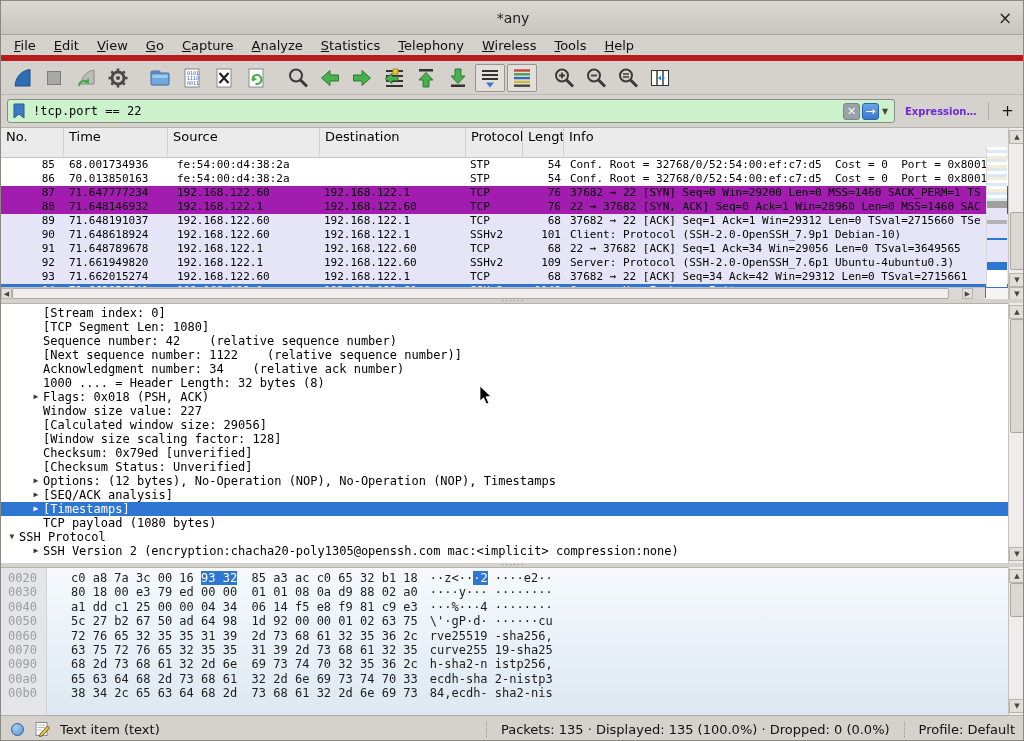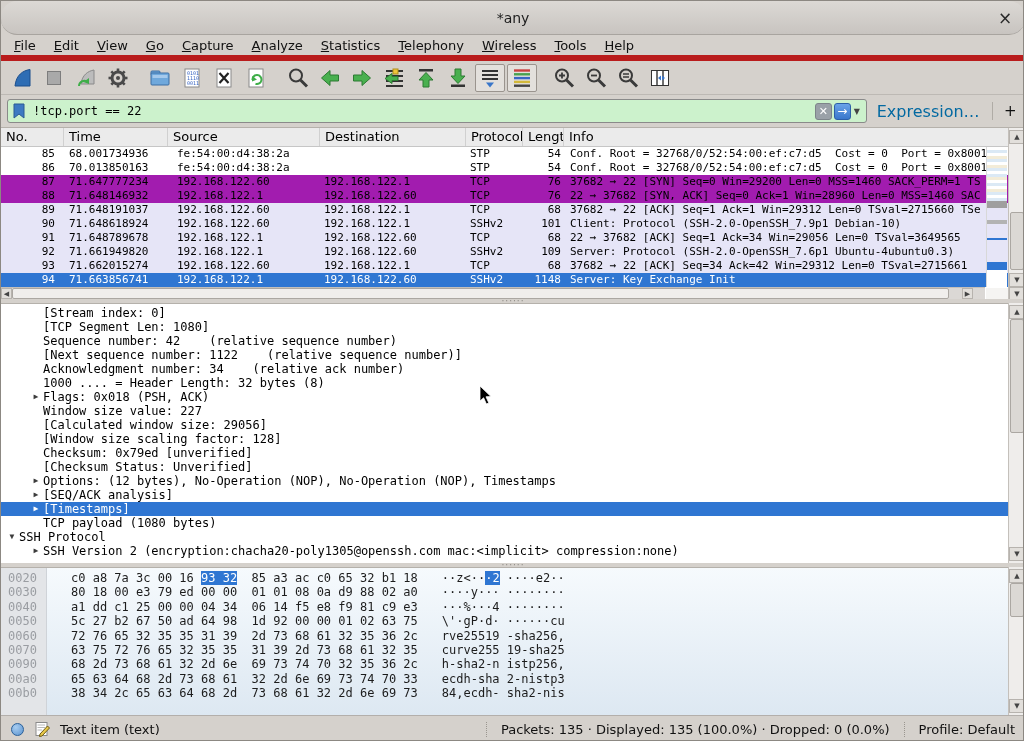--- a/index.html
+++ b/index.html
@@ -6,21 +6,21 @@
   html,body { background:#e9e7e4; }
   #win {
     position:relative; width:1024px; height:741px;
     background:#d5d1cc; overflow:hidden;
     font-family:"DejaVu Sans", sans-serif; color:#111;
     border:1px solid #8c8882;
   }
   
   .titlebar { position:absolute; left:0; top:0; width:1024px; height:34px;
     background:linear-gradient(#dcd9d5,#c8c4c0); border-bottom:1px solid #a8a49f;
-    display:flex; align-items:center; justify-content:center;border-radius:16px; }
+    display:flex; align-items:center; justify-content:center; }
   .title-text { font-size:14px; color:#1c1c1c; }
   .close-btn { position:absolute; right:10px; top:7px; width:20px; height:20px;
     display:flex; align-items:center; justify-content:center;
     font-size:17px; color:#2a2a2a; cursor:default; }
   
   .menubar { position:absolute; left:0; top:34px; width:1024px; height:26px;
     background:#d5d1cc; border-bottom:6px solid #b91c1c;
     display:flex; align-items:center; padding-left:4px; }
   .menu-item { display:inline-block; padding:3px 9px; font-size:13px; color:#111; }
   .menu-item::first-letter { text-decoration:underline; }
@@ -40,26 +40,26 @@
     border:1px solid #8a8a8a; border-radius:3px;
     display:flex; align-items:center; padding:0 3px; }
   .filter-text { flex:1; font-family:"DejaVu Sans Mono",monospace; font-size:12px;
     color:#000; padding-left:6px; white-space:pre; overflow:hidden; }
   .ff-btn { width:17px; height:17px; border-radius:3px; display:flex; align-items:center;
     justify-content:center; margin-left:2px; font-size:11px; }
   .ff-clear { background:#9aa1a8; color:#fff; border:1px solid #7d848a; }
   .ff-apply { background:linear-gradient(#6aa3e8,#3a78cc); color:#fff; border:1px solid #2c5fa8;
     font-size:12px; }
   .ff-caret { width:12px; color:#444; font-size:8px; display:flex; align-items:center; justify-content:center; }
-  .expr-label { font-size:16px; margin-left:10px; color:#0369a1; }
+  .expr-label { font-size:10px; margin-left:10px; color:#6d28d9;font-weight:bold; }
   .filter-sep { width:1px; height:18px; background:#b0aca6; margin-left:12px; }
   .add-btn { font-size:15px; margin-left:9px; color:#111; width:18px; text-align:center; }
   
   .plist { position:absolute; left:0; top:127px; width:1007px; height:171px; background:#fff; }
-  .plist-header { display:flex; height:19px; background:#ebebeb; border-bottom:1px solid #c6c6c6;
+  .plist-header { display:flex; height:30px; background:#ebebeb; border-bottom:1px solid #c6c6c6;
     font-size:13px; color:#000; }
   .ph-cell { border-right:1px solid #d0d0d0; padding:1px 0 0 5px; overflow:hidden; white-space:nowrap; }
   .prow { display:flex; height:14px; line-height:14px;
     font-family:"DejaVu Sans Mono",monospace; font-size:11px; white-space:pre; color:#000; }
   .prow.plain { background:#ffffff; }
   .prow.gray  { background:#a21caf; }
   .prow.lav   { background:#e6e5f7; }
   .prow.sel   { background:#2f76d2; color:#fff; }
   .c-no    { flex:0 0 63px;  text-align:right; padding-right:9px; overflow:hidden; }
   .c-time  { flex:0 0 104px; padding-left:5px; overflow:hidden; }
@@ -104,21 +104,21 @@
   
   .hexpane { position:absolute; left:0; top:566px; width:1024px; height:148px;
     background:linear-gradient(#f6fafd,#dde8f2); border-top:1px solid #b5b1ab; padding-top:3px;
     overflow:hidden; }
   .hex-offcol { position:absolute; left:0; top:0; width:46px; height:148px; background:#e3e5e8;
     border-right:1px solid #cfd3d8; }
   .hexrow { position:relative; height:14.4px; line-height:14.4px;
     font-family:"DejaVu Sans Mono",monospace; font-size:12px; white-space:pre; color:#1c1c1c; }
   .hx-off { display:inline-block; width:65px; padding-left:7px; color:#9a9da2; }
   .hx-hex { margin-left:5px; }
-  .hx-ascii { margin-left:24px; }
+  .hx-ascii { margin-left:12px; }
   .hsel { background:#2f76d2; color:#fff; }
   
   .statusbar { position:absolute; left:0; top:714px; width:1024px; height:27px;
     background:#d5d1cc; border-top:1px solid #b3afab; display:flex; align-items:center;
     padding:0 10px; font-size:13px; color:#111; }
   .expert-dot { width:13px; height:13px; border-radius:50%;
     background:radial-gradient(circle at 35% 30%, #a8cdf0, #5b93cf); border:1px solid #2a6099; }
   .note-ic { margin-left:10px; }
   .sb-context { margin-left:10px; }
   .sb-right { margin-left:auto; display:flex; align-items:center; }

